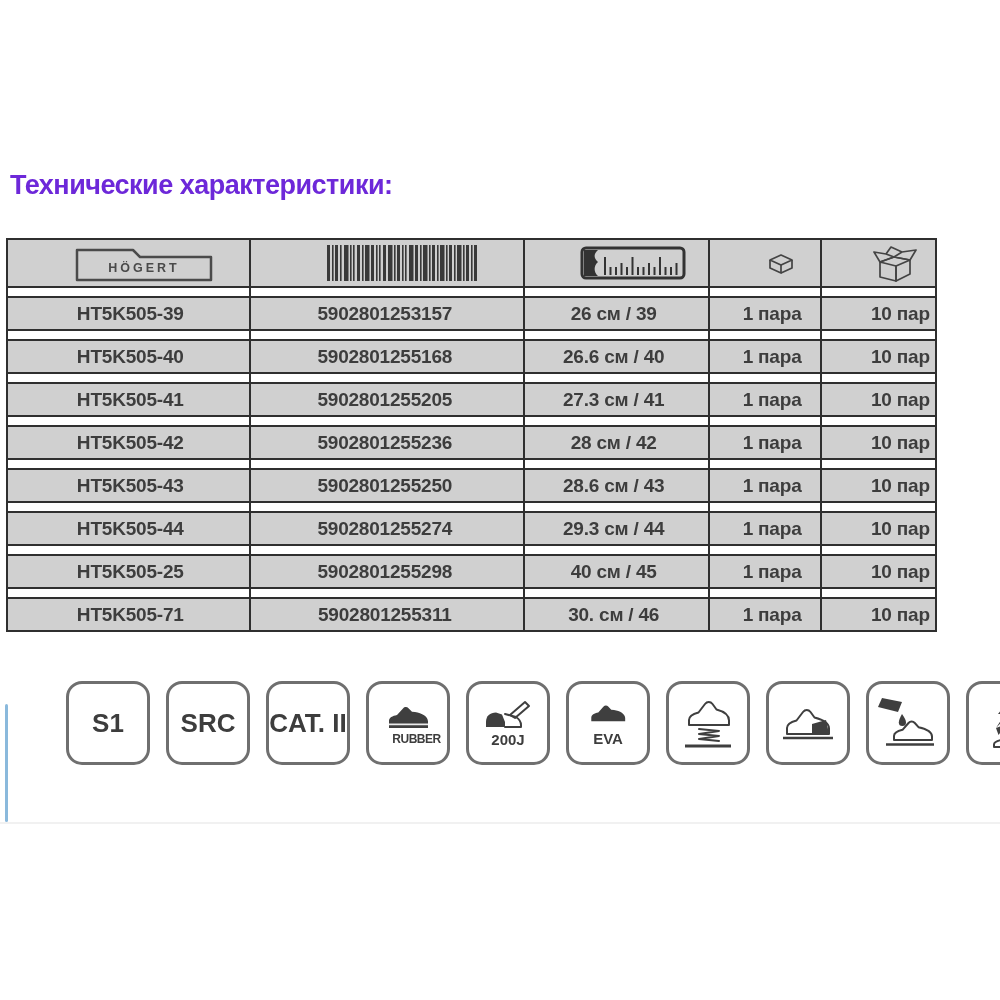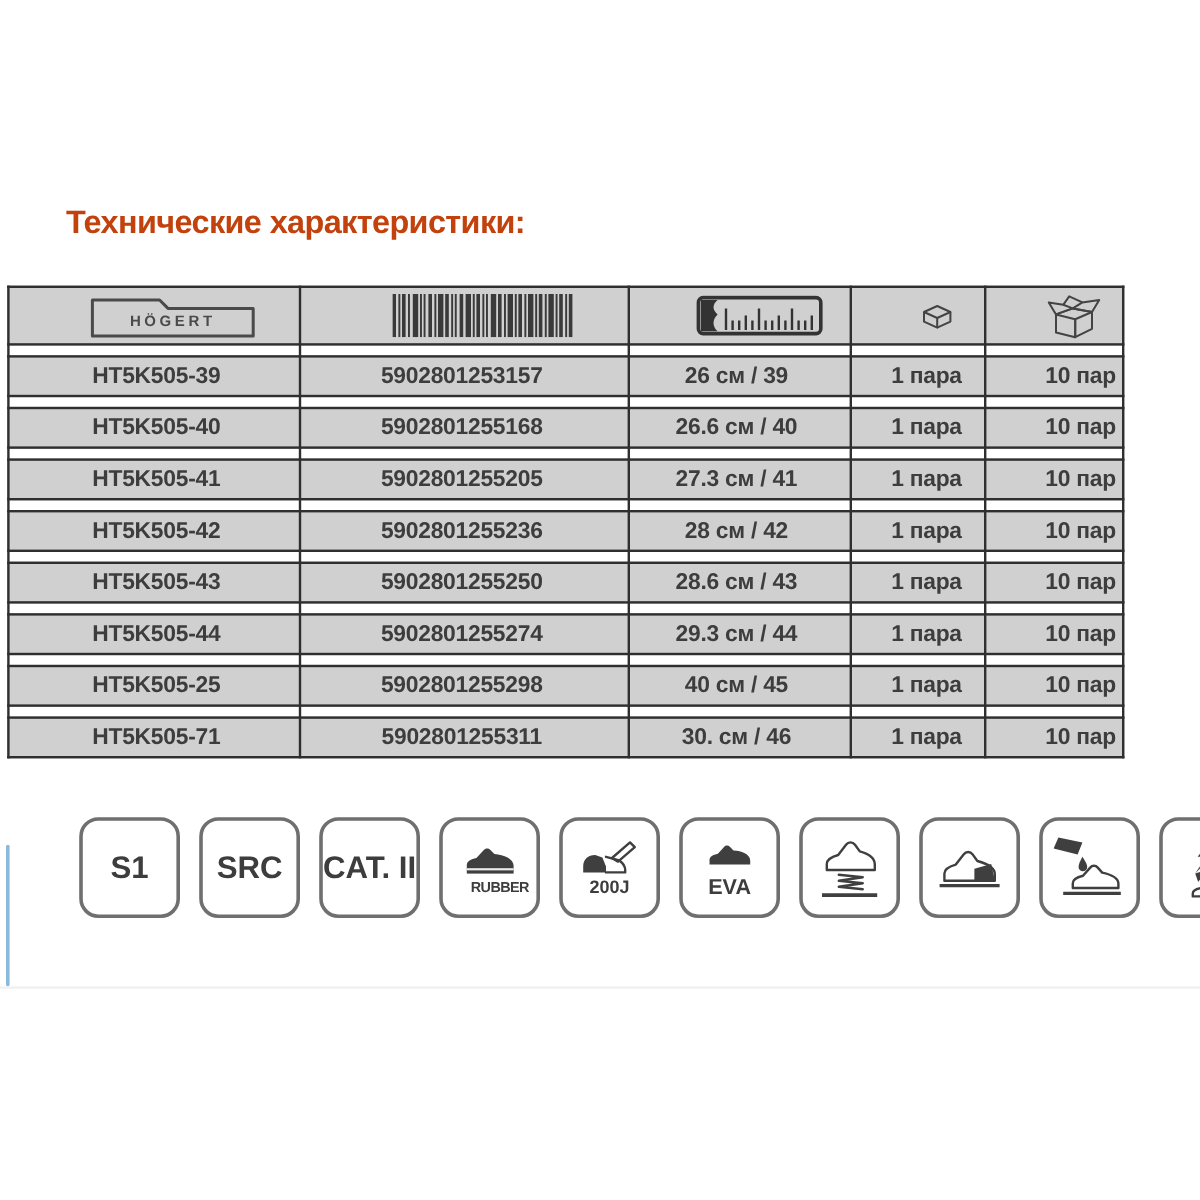--- a/index.html
+++ b/index.html
@@ -19,35 +19,35 @@
   .c1{width:244px;} .c2{width:274px;} .c3{width:185px;} .c4{width:112px;} .c5{width:116px;}
   .vline{position:absolute;top:0;bottom:0;width:2px;background:#2f2f2f;z-index:5;}
   .vl0{left:0;} .vl1{left:243px;} .vl2{left:517px;} .vl3{left:702px;} .vl4{left:814px;} .vl5{left:929px;}
 
   
   .badges{position:absolute;left:66px;top:681px;display:flex;gap:16px;}
   .badge{width:84px;height:84px;border:3px solid #6f6f6f;border-radius:16px;background:#fff;
          box-sizing:border-box;display:flex;flex-direction:column;align-items:center;justify-content:center;}
   .badge .lbl{font-weight:bold;color:#3d3d3d;line-height:1;}
   .lbl-big{font-size:26px;} .lbl-cat{font-size:26px;} .lbl-sm{font-size:12px;letter-spacing:-0.5px;margin-top:2px;padding-left:17px;}
-  .lbl-200{font-size:15px;margin-top:1px;} .lbl-eva{font-size:18px;margin-top:5px;}
+  .lbl-200{font-size:15px;margin-top:1px;} .lbl-eva{font-size:15px;margin-top:5px;}
 
   .blue-line{position:absolute;left:5px;top:704px;width:3px;height:118px;background:#8ab9dc;border-radius:2px;}
   .faint-divider{position:absolute;left:0;top:822px;width:1000px;height:2px;background:#f1f1f1;}
 
   svg{display:block;}
   .stroke{fill:none;stroke:#3f3f3f;stroke-width:2;stroke-linejoin:round;stroke-linecap:round;}
   .fill{fill:#3f3f3f;stroke:none;}
 </style>
 </head>
 <body>
 
 <div class="page">
 
-  <div class="page-title" style="color:#c2410c;margin-left:45px;">Технические характеристики:</div>
+  <div class="page-title" style="color:#6d28d9;">Технические характеристики:</div>
 
   <div class="spec-table">
 
     <div class="t-row header">
       <div class="cell c1">
         <svg width="142" height="40" viewBox="0 0 142 40">
           <polygon points="4,37 4,7 60,7 67,14 138,14 138,37" fill="none" stroke="#4a4a4a" stroke-width="2.5" stroke-linejoin="round"></polygon>
           <text x="71" y="29" text-anchor="middle" font-size="12.5" font-weight="bold" letter-spacing="3" fill="#4a4a4a">HÖGERT</text>
         </svg>
       </div>

